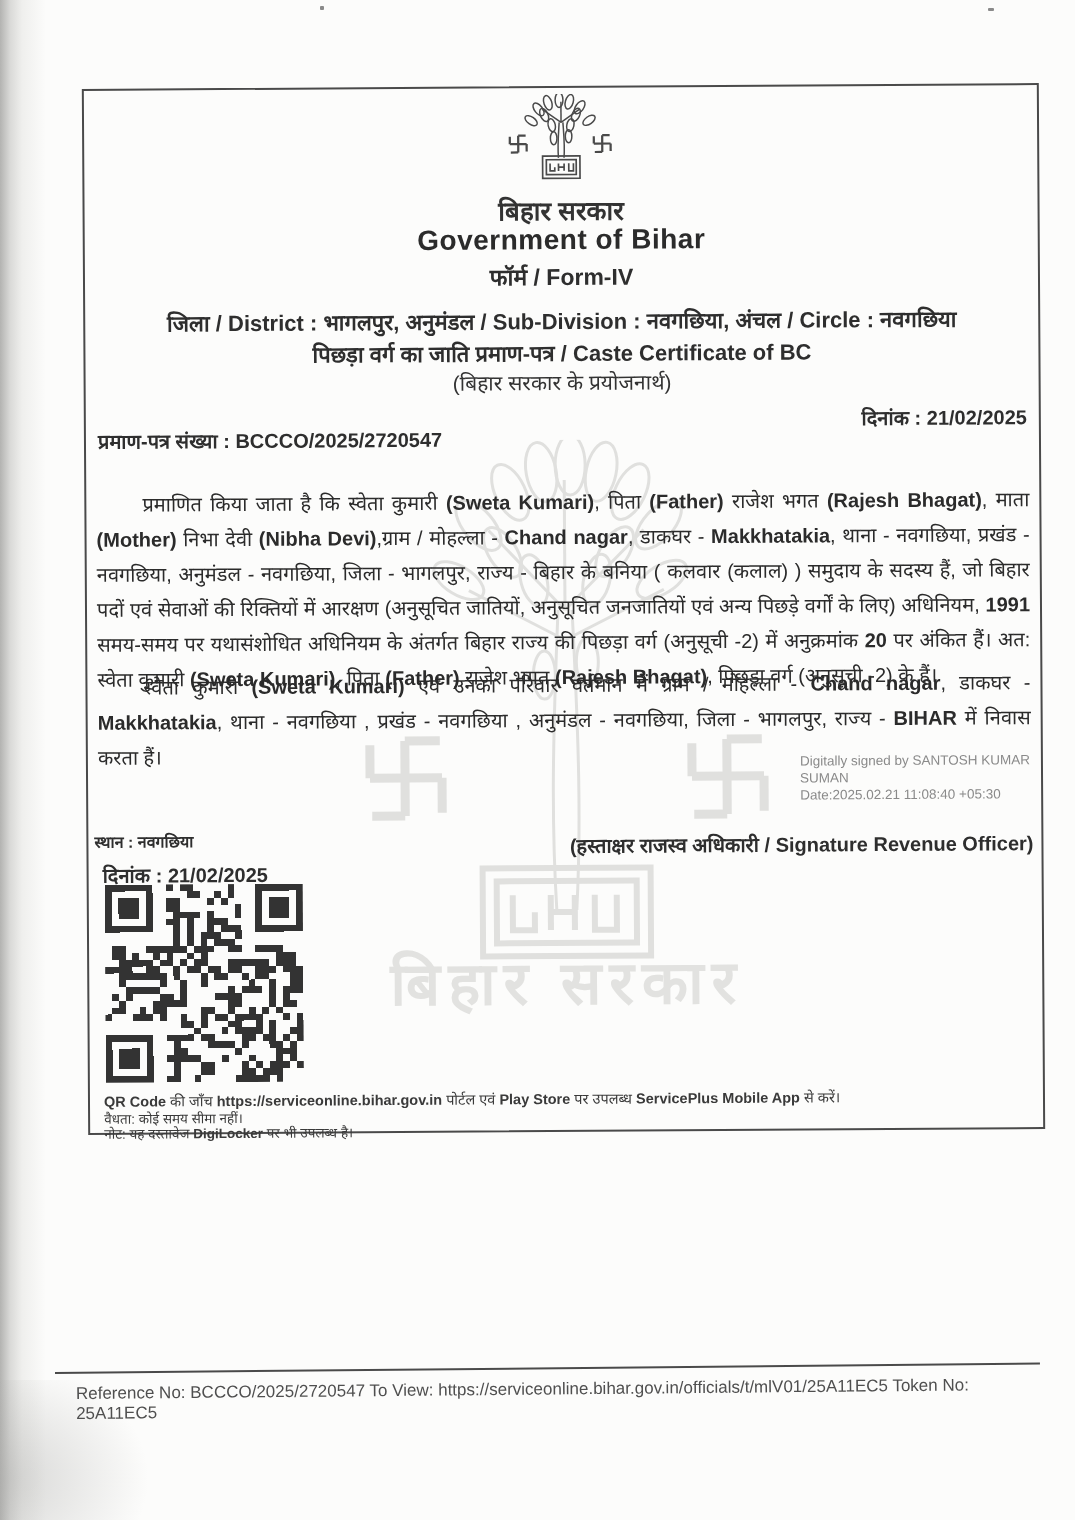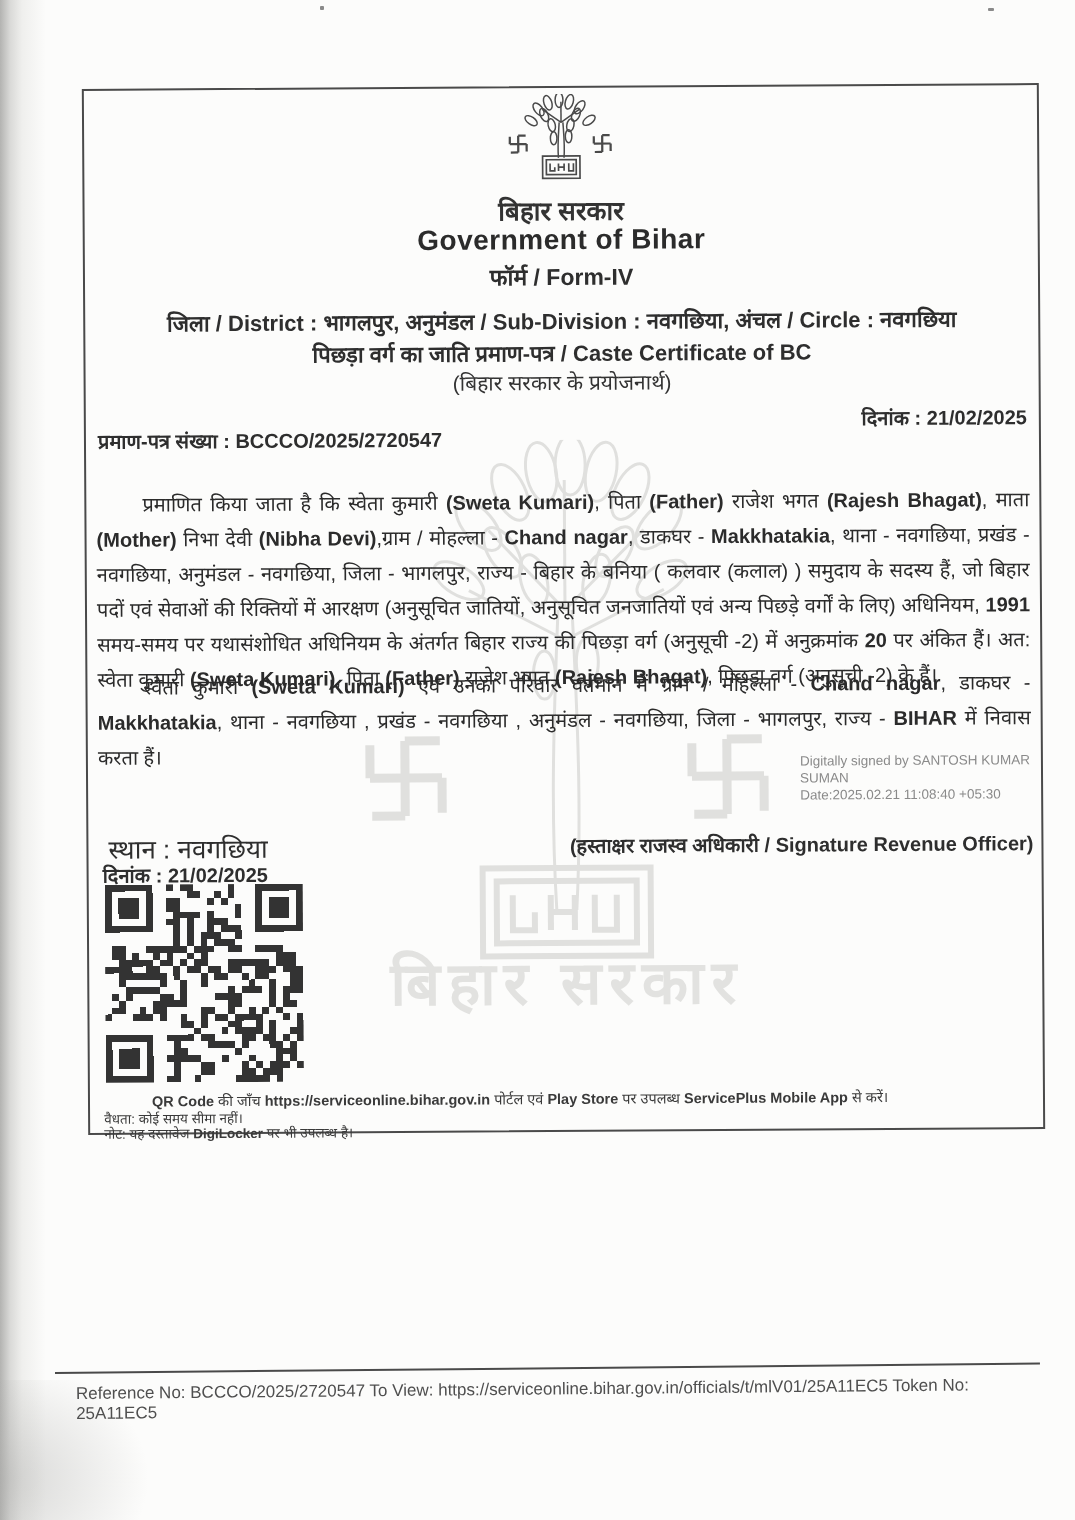--- a/index.html
+++ b/index.html
@@ -40,21 +40,21 @@
   .t-date-top{position:absolute;right:12px;top:318px;font-size:20px;font-weight:bold;}
   .t-certno{position:absolute;left:12px;top:337px;font-size:20px;font-weight:bold;}
 
   .para{position:absolute;left:10px;right:10px;font-size:20px;line-height:35px;
         text-align:justify;color:#2b2b2b;}
   .para1{top:397px;text-indent:46px;}
   .para2{top:580px;text-indent:46px;}
 
   .digital-sig{position:absolute;left:712px;top:666px;font-size:13.5px;line-height:17px;color:#8a8a8a;width:260px;}
   .t-officer{position:absolute;right:8px;top:744px;font-size:20px;font-weight:bold;}
-  .t-place{position:absolute;left:20px;top:740px;font-size:26px;font-weight:normal;}
+  .t-place{position:absolute;left:6px;top:740px;font-size:16px;font-weight:bold;}
   .t-date-bottom{position:absolute;left:14px;top:771px;font-size:20px;font-weight:bold;}
 
   .qr{position:absolute;left:16px;top:794px;width:198px;height:198px;}
   .qr-note{position:absolute;left:14px;right:10px;color:#3a3a3a;}
   .qr-note1{top:1000px;font-size:14.5px;}
   .qr-note2{top:1019px;font-size:13.5px;}
   .qr-note3{top:1034px;font-size:13.5px;}
 
   
   .footer-line{position:absolute;left:55px;top:1372px;width:985px;height:2px;background:#4a4a4a;
@@ -498,21 +498,21 @@
               <rect x="150.20689655172413" y="0" width="47.79310344827586" height="47.79310344827586"></rect>
               <rect fill="#fcfcfb" x="157.0344827586207" y="6.827586206896552" width="34.13793103448276" height="34.13793103448276"></rect>
               <rect x="163.86206896551724" y="13.655172413793103" width="20.482758620689655" height="20.482758620689655"></rect>
               <rect x="0" y="150.20689655172413" width="47.79310344827586" height="47.79310344827586"></rect>
               <rect fill="#fcfcfb" x="6.827586206896552" y="157.0344827586207" width="34.13793103448276" height="34.13793103448276"></rect>
               <rect x="13.655172413793103" y="163.86206896551724" width="20.482758620689655" height="20.482758620689655"></rect>
             </g>
           </svg>
       </div>
 
-      <div class="qr-note qr-note1"><span style="font-weight: bold; margin-left: 48px;">QR Code</span><span> की जाँच </span><span style="font-weight: bold;">https://serviceonline.bihar.gov.in</span><span> पोर्टल एवं </span><span style="font-weight: bold;">Play Store</span><span> पर उपलब्ध </span><span style="font-weight: bold;">ServicePlus Mobile App</span><span> से करें।</span></div>
+      <div class="qr-note qr-note1"><span style="font-weight: bold;">QR Code</span><span> की जाँच </span><span style="font-weight: bold;">https://serviceonline.bihar.gov.in</span><span> पोर्टल एवं </span><span style="font-weight: bold;">Play Store</span><span> पर उपलब्ध </span><span style="font-weight: bold;">ServicePlus Mobile App</span><span> से करें।</span></div>
       <div class="qr-note qr-note2">वैधता: कोई समय सीमा नहीं।</div>
       <div class="qr-note qr-note3"><span>नोट: यह दस्तावेज </span><span style="font-weight: bold; text-align: center;">DigiLocker</span><span> पर भी उपलब्ध है।</span></div>
 
     </div>
   </div>
 
   <div class="footer-line"></div>
   <div class="reference">Reference No: BCCCO/2025/2720547 To View: https://serviceonline.bihar.gov.in/officials/t/mlV01/25A11EC5 Token No: 25A11EC5</div>
 
 </div>

